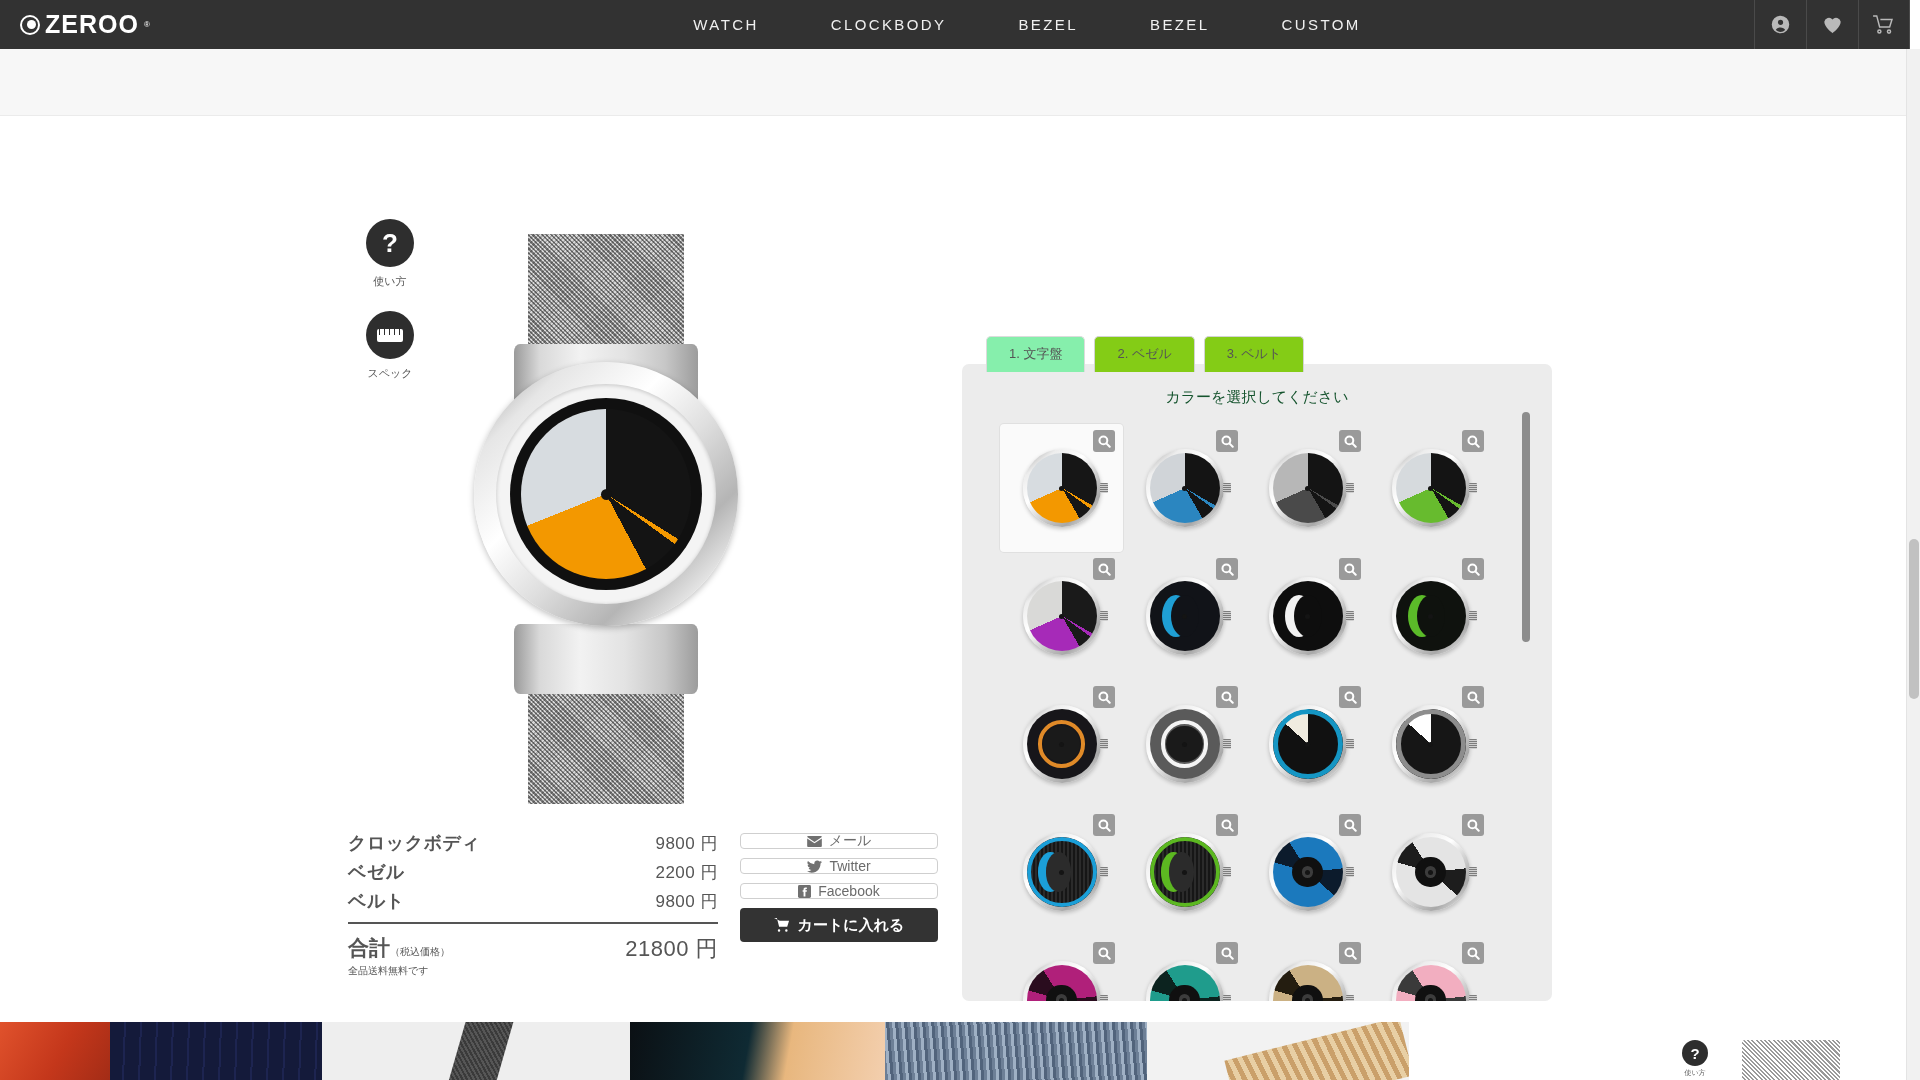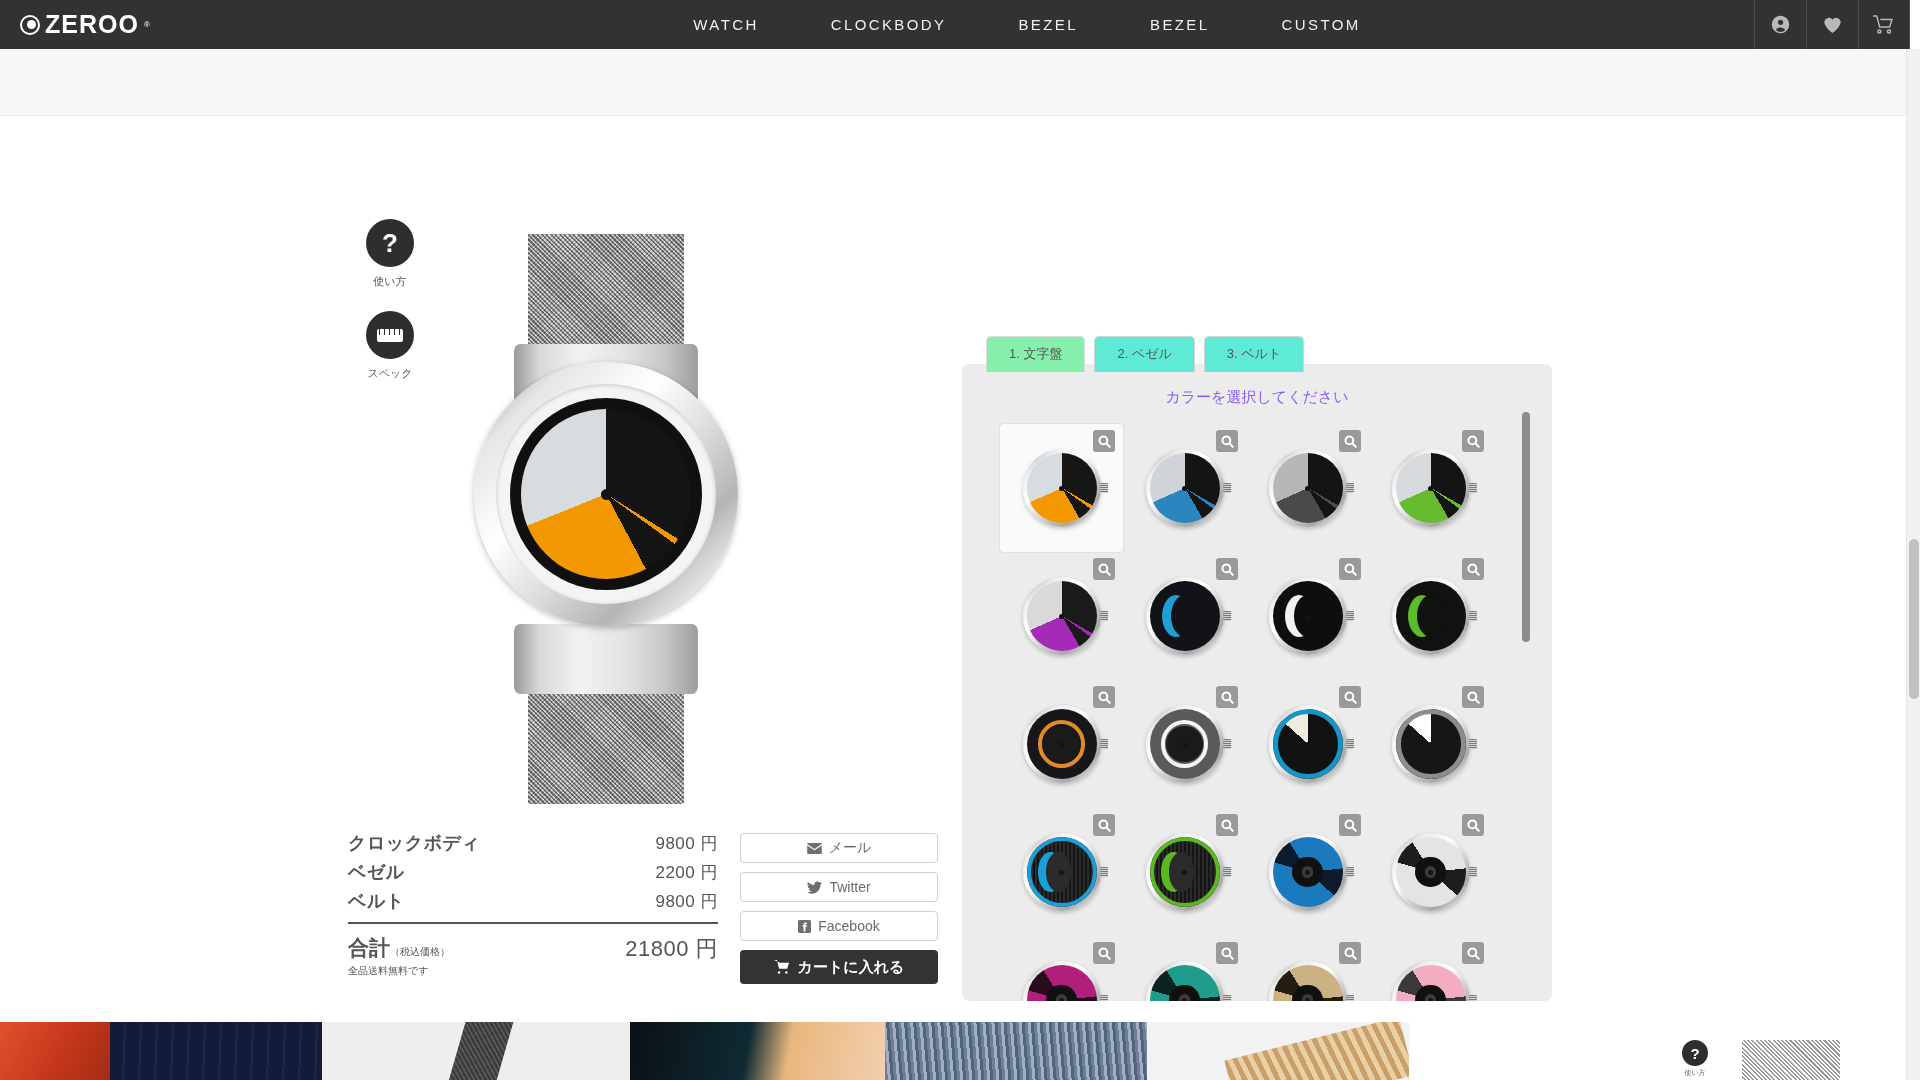--- a/index.html
+++ b/index.html
@@ -165,21 +165,21 @@
   .price-sep { border: none; border-top: 2px solid #555; margin: 6px 0 10px; }
   .total-row { display: flex; justify-content: space-between; align-items: flex-start; }
   .total-label { font-size: 21px; font-weight: bold; color: #555; }
   .total-tax { font-size: 10px; font-weight: normal; color: #555; }
   .total-note { font-size: 10px; color: #555; margin-top: 2px; }
   .total-val { font-size: 22px; color: #555; letter-spacing: .5px; }
 
   
   .actions { position: absolute; left: 740px; top: 717px; width: 198px; }
   .btn-out {
-    height: 30px; border: 1px solid #cfcfcf; border-radius: 4px;
+    height: 16px; border: 1px solid #cfcfcf; border-radius: 4px;
     background: #fff; color: #6b6b6b; font-size: 14px;
     display: flex; align-items: center; justify-content: center;
     gap: 7px; margin-bottom: 9px; cursor: pointer;
   }
   .btn-cart {
     height: 34px; border-radius: 4px; background: #333;
     color: #fff; font-size: 15px; font-weight: bold;
     display: flex; align-items: center; justify-content: center;
     gap: 7px; cursor: pointer;
   }
@@ -187,34 +187,34 @@
   .ico svg { display: block; }
 
   
   .tabs {
     position: absolute; left: 986px; top: 220px;
     display: flex; align-items: flex-end; gap: 9px; z-index: 6;
   }
   .tab {
     border: 1px solid #d3d3d3; border-bottom: none;
     border-radius: 5px 5px 0 0;
-    background: #5eead4; color: #555;
+    background: #84cc16; color: #555;
     font-size: 13px; padding: 8px 22px 9px;
     cursor: pointer; position: relative;
   }
   .tab.active { background: #86efac; border-color: #dcdcdc; z-index: 2; }
 
   .panel {
     position: absolute; left: 962px; top: 248px;
     width: 590px; height: 637px;
     background: #ececec; border-radius: 7px;
     overflow: hidden;
   }
   .panel-title {
-    text-align: center; color: #8b5cf6; font-size: 15px;
+    text-align: center; color: #14532d; font-size: 15px;
     padding: 24px 4px 6px;
   }
   .swatch-grid {
     position: absolute; left: 38px; top: 60px;
     width: 490px;
     display: grid; grid-template-columns: repeat(4, 123px);
     grid-auto-rows: 128px;
   }
   .swatch {
     position: relative; display: flex; align-items: center;

